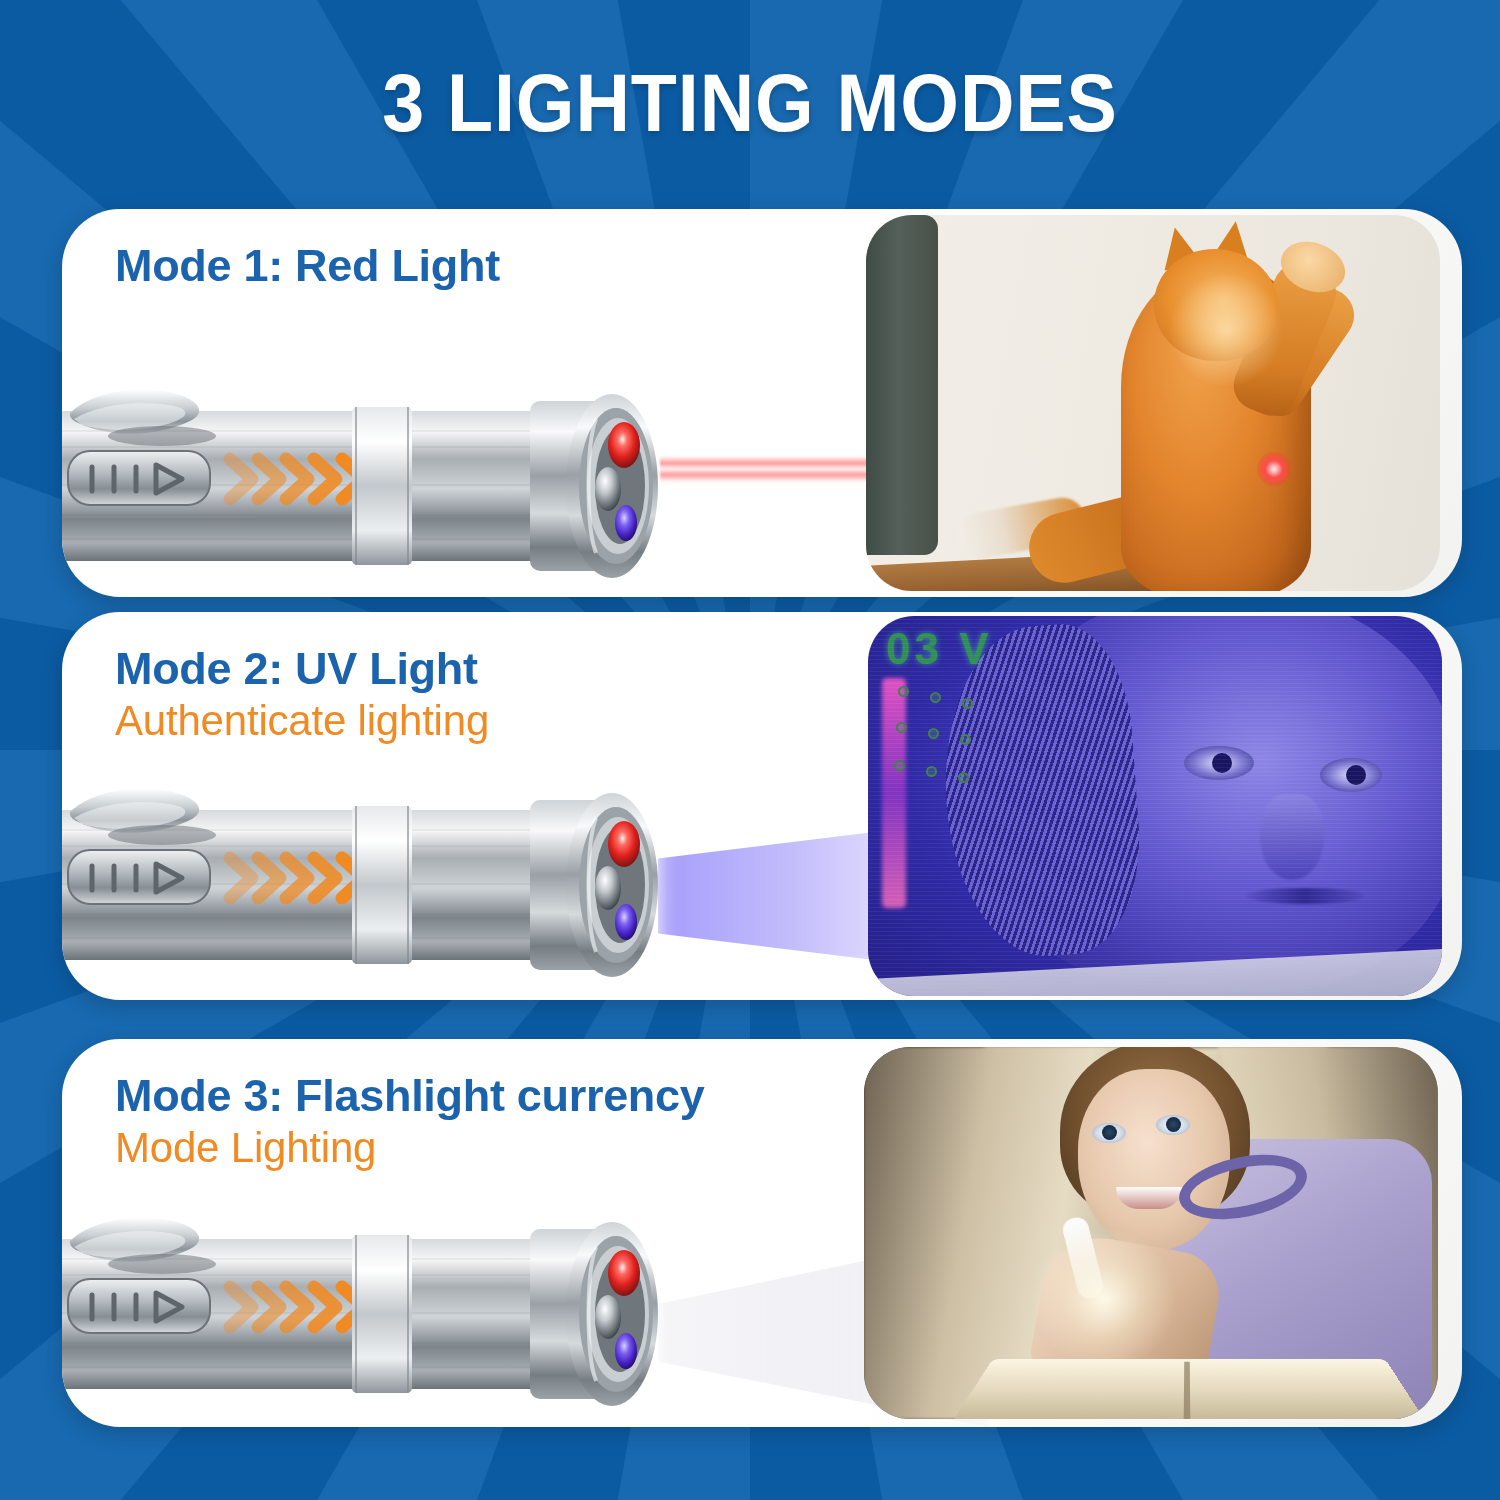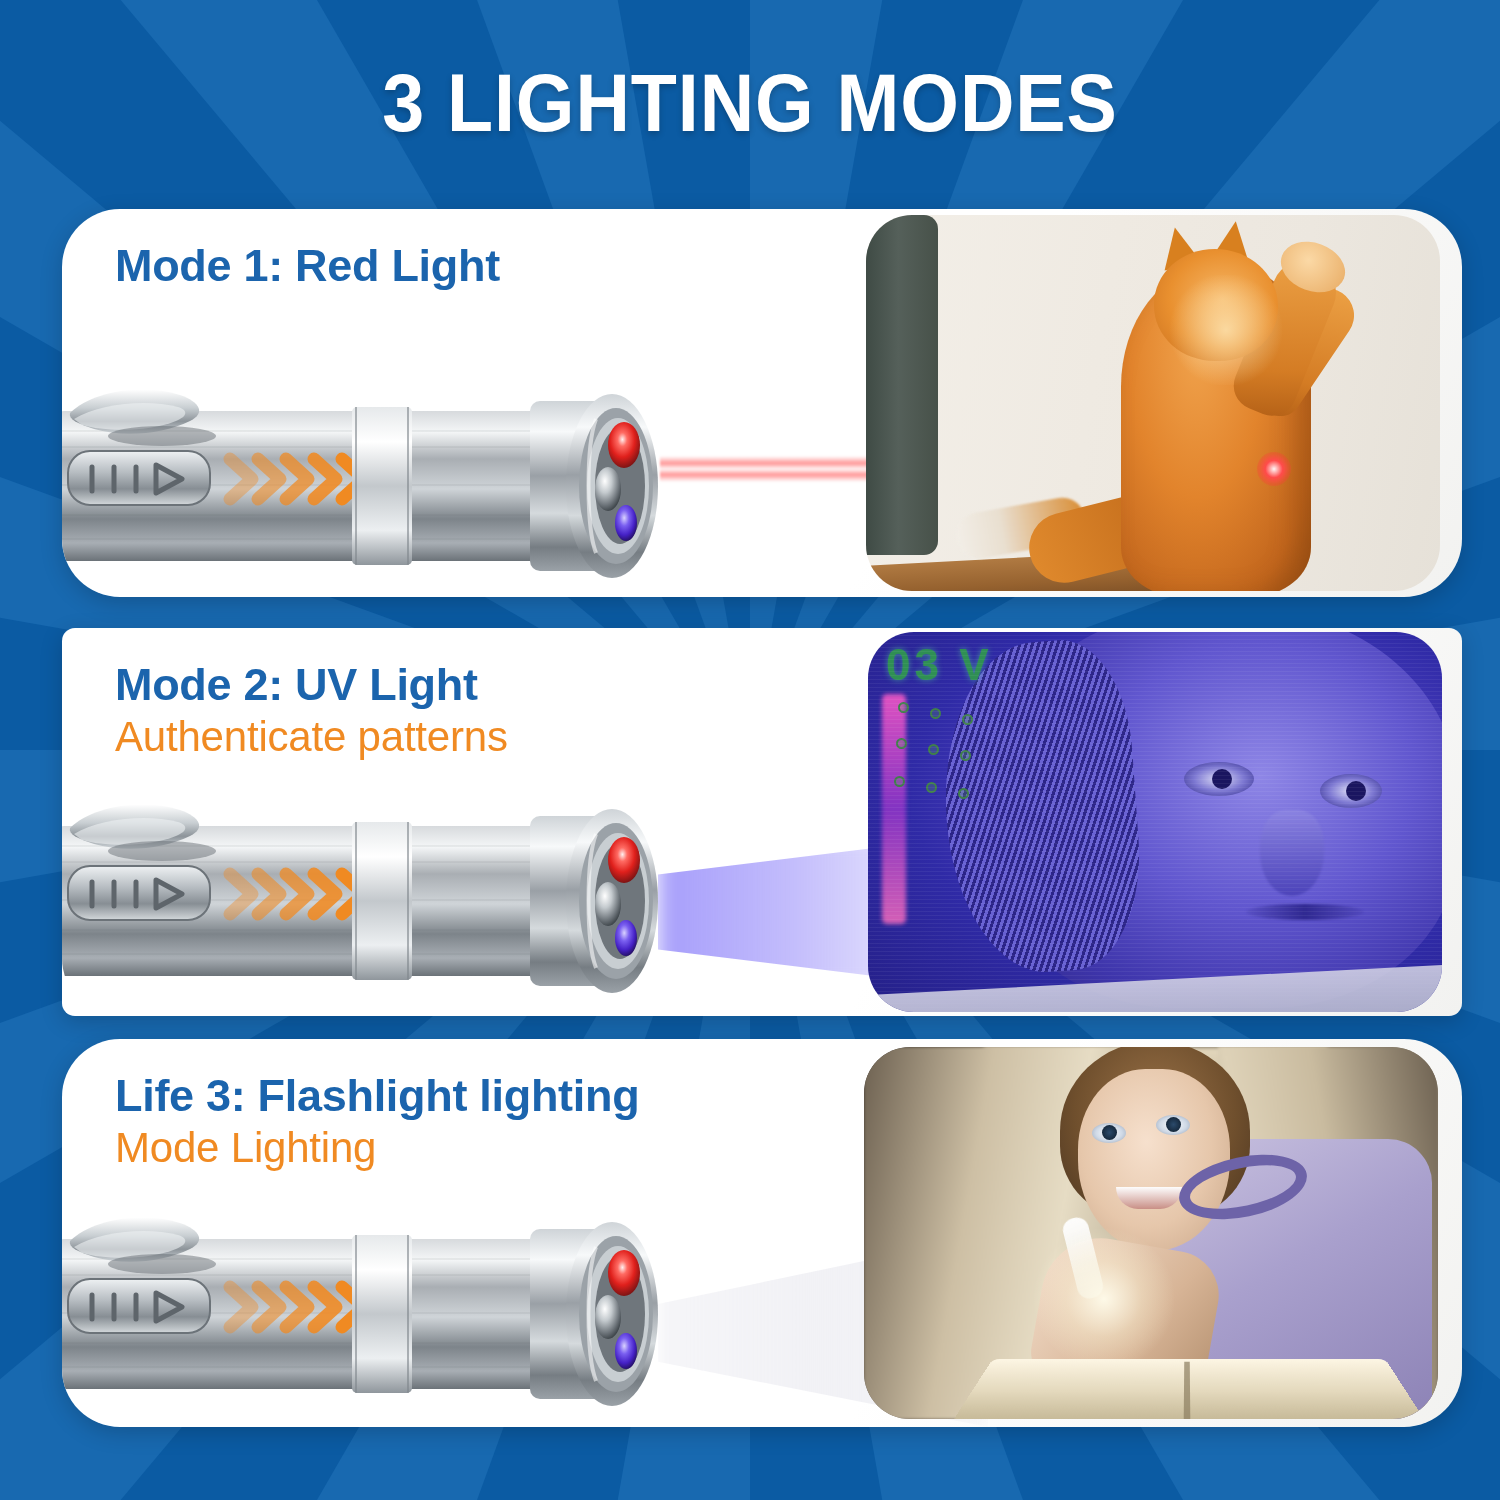--- a/index.html
+++ b/index.html
@@ -31,21 +31,21 @@
   
   .card {
     position:absolute;
     left:62px; width:1400px; height:388px;
     background:linear-gradient(120deg,#ffffff 0%,#ffffff 62%,#f2f2f0 100%);
     border-radius:58px;
     box-shadow:0 6px 22px rgba(0,0,0,0.18);
     overflow:visible;
   }
   #card1 { top:209px; }
-  #card2 { top:628px;border-radius:13px; }
+  #card2 { top:612px; }
   #card3 { top:1039px; }
 
   .card-clip {
     position:absolute; inset:0;
     border-radius:58px;
     overflow:hidden;
   }
 
   .headings { position:absolute; left:53px; top:32px; z-index:9; }
   .h-main {
@@ -413,21 +413,21 @@
     </div>
 
   </div>
 </div>
 
 <div class="card" id="card2">
   <div class="card-clip">
 
     <div class="headings">
       <div class="h-main">Mode 2: UV Light</div>
-      <div class="h-sub">Authenticate patterns</div>
+      <div class="h-sub">Authenticate lighting</div>
     </div>
 
     <div class="photo">
       <div class="scene-money">
         <div class="m-portrait"></div>
         <div class="m-hair"></div>
         <div class="m-eye l"></div>
         <div class="m-pupil l"></div>
         <div class="m-eye r"></div>
         <div class="m-pupil r"></div>
@@ -497,21 +497,21 @@
       </svg>
     </div>
 
   </div>
 </div>
 
 <div class="card" id="card3">
   <div class="card-clip">
 
     <div class="headings">
-      <div class="h-main">Life 3: Flashlight lighting</div>
+      <div class="h-main">Mode 3: Flashlight currency</div>
       <div class="h-sub">Mode Lighting</div>
     </div>
 
     <div class="photo">
       <div class="scene-girl">
         <div class="g-blanket-t"></div>
         <div class="g-blanket-l"></div>
         <div class="g-blanket-r"></div>
         <div class="g-shirt"></div>
         <div class="g-hair"></div>

